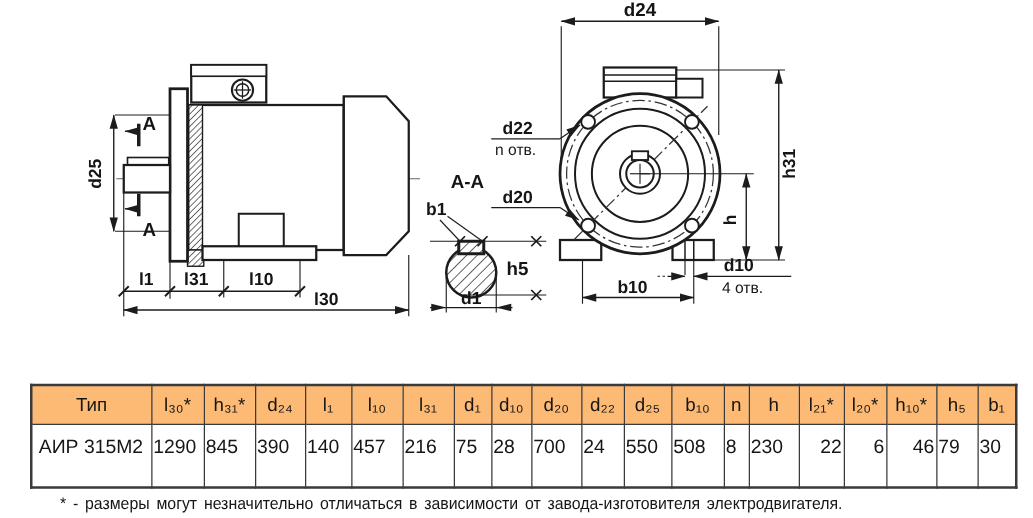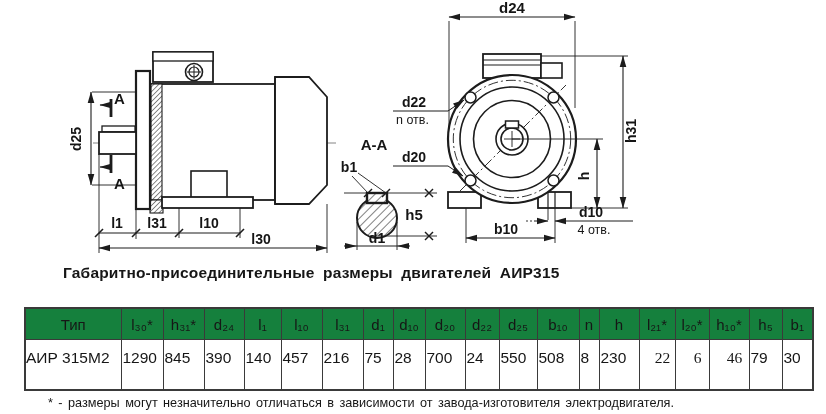--- a/index.html
+++ b/index.html
@@ -7,26 +7,26 @@
          font-family:"Liberation Sans",sans-serif;color:#161616;}
   svg.drawing{position:absolute;left:0;top:0;}
   svg.drawing text{font-family:"Liberation Sans",sans-serif;fill:#151515;}
   .dim{font-size:14px;font-weight:700;}
   .dim-lg{font-size:15px;font-weight:700;}
   .note{font-size:12.5px;font-weight:400;}
   .page-title{position:absolute;left:63px;top:264px;font-size:15.5px;font-weight:700;
               letter-spacing:.2px;word-spacing:4px;white-space:nowrap;}
   table.dims{position:absolute;left:24px;top:307px;width:788px;border-collapse:collapse;
              table-layout:fixed;border:2px solid #3a3a3a;}
-  table.dims th{background:#15803d;border:1.5px solid #3a3a3a;font-weight:400;
+  table.dims th{background:#fdba74;border:1.5px solid #3a3a3a;font-weight:400;
                 font-size:15px;height:28px;padding:1px 1px;text-align:center;white-space:nowrap;}
   table.dims td{border:1.5px solid #3a3a3a;font-size:15.5px;text-align:left;
                 vertical-align:top;padding:9px 1px 22px;white-space:nowrap;}
-  table.dims td.type-cell{text-align:left;padding-left:0;}
-  table.dims td.al{text-align:center;padding-left:12px;font-family:Liberation Serif, serif;}
+  table.dims td.type-cell{text-align:center;padding-left:0;}
+  table.dims td.al{text-align:right;padding-left:12px;}
   .footnote{position:absolute;left:48px;top:395px;font-size:13.5px;word-spacing:2px;
             transform:scaleX(.94);transform-origin:left top;white-space:nowrap;}
 </style>
 </head>
 <body>
 
 <div class="stage">
 
   <svg class="drawing" width="826" height="258" viewBox="0 0 826 258">
     <defs>
@@ -192,21 +192,20 @@
       <text class="note" x="396" y="124">n отв.</text>
       <text class="dim" x="402" y="162">d20</text>
       <text class="dim" text-anchor="middle" transform="rotate(-90 636 131)" x="636" y="131">h31</text>
       <text class="dim" text-anchor="middle" transform="rotate(-90 589 176)" x="589" y="176">h</text>
       <text class="dim" text-anchor="middle" x="506" y="234">b10</text>
       <text class="dim" text-anchor="middle" x="591" y="217">d10</text>
       <text class="note" text-anchor="middle" x="594" y="234">4 отв.</text>
     </g>
   </svg>
 
-  <div class="page-title">Габаритно-присоединительные размеры двигателей АИР315</div>
 
   <table class="dims">
     <colgroup>
       <col style="width:96px">
         <col style="width:42px">
         <col style="width:41px">
         <col style="width:40px">
       <col style="width:37px">
         <col style="width:41px">
         <col style="width:41px">

